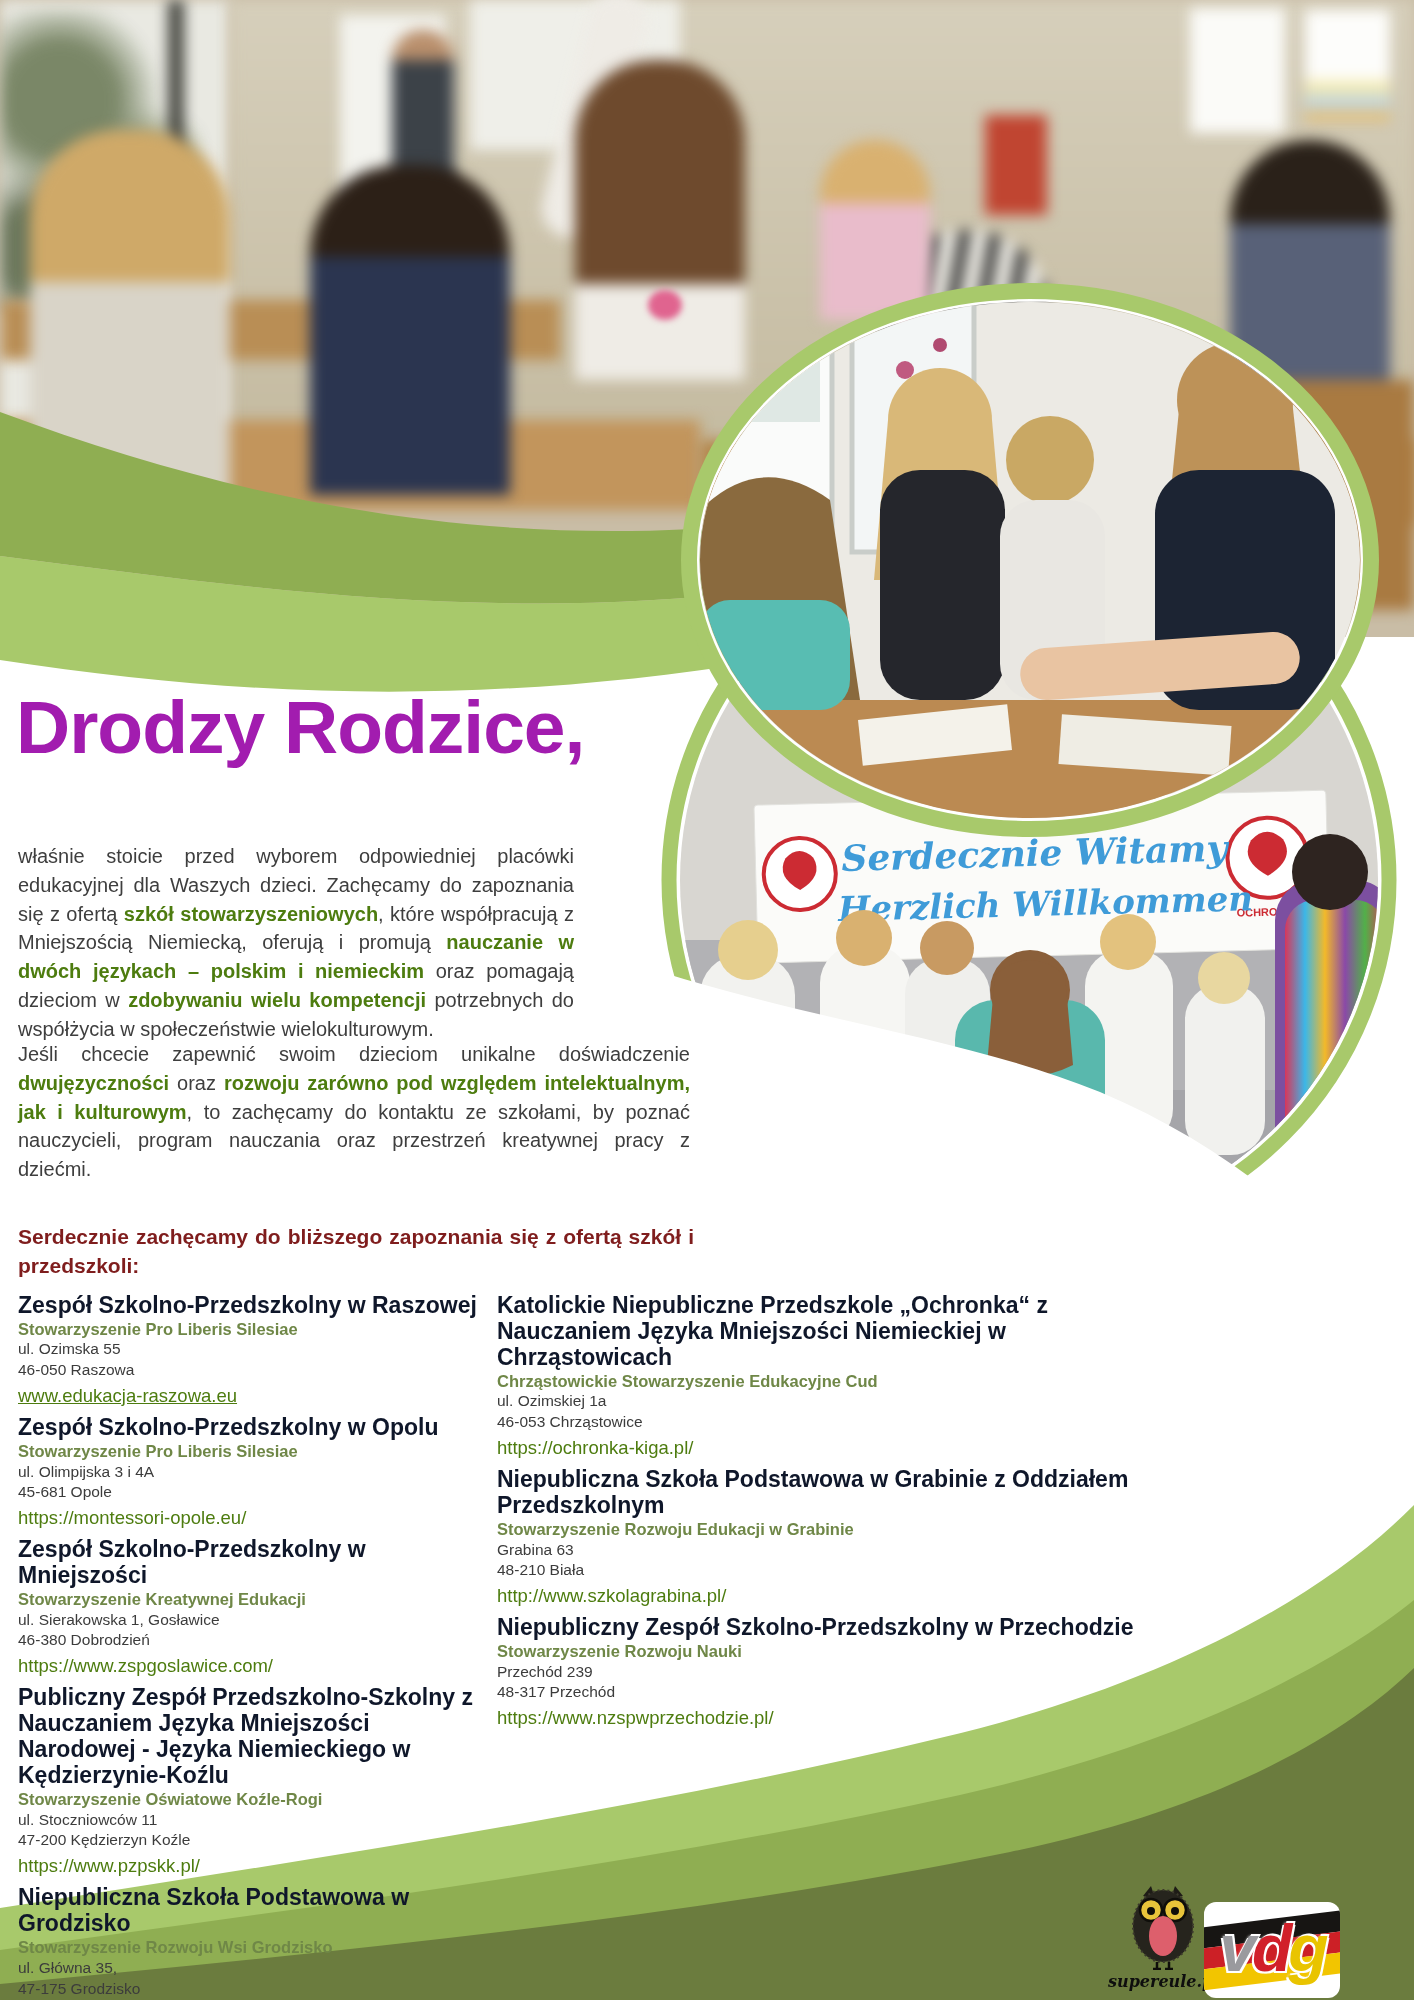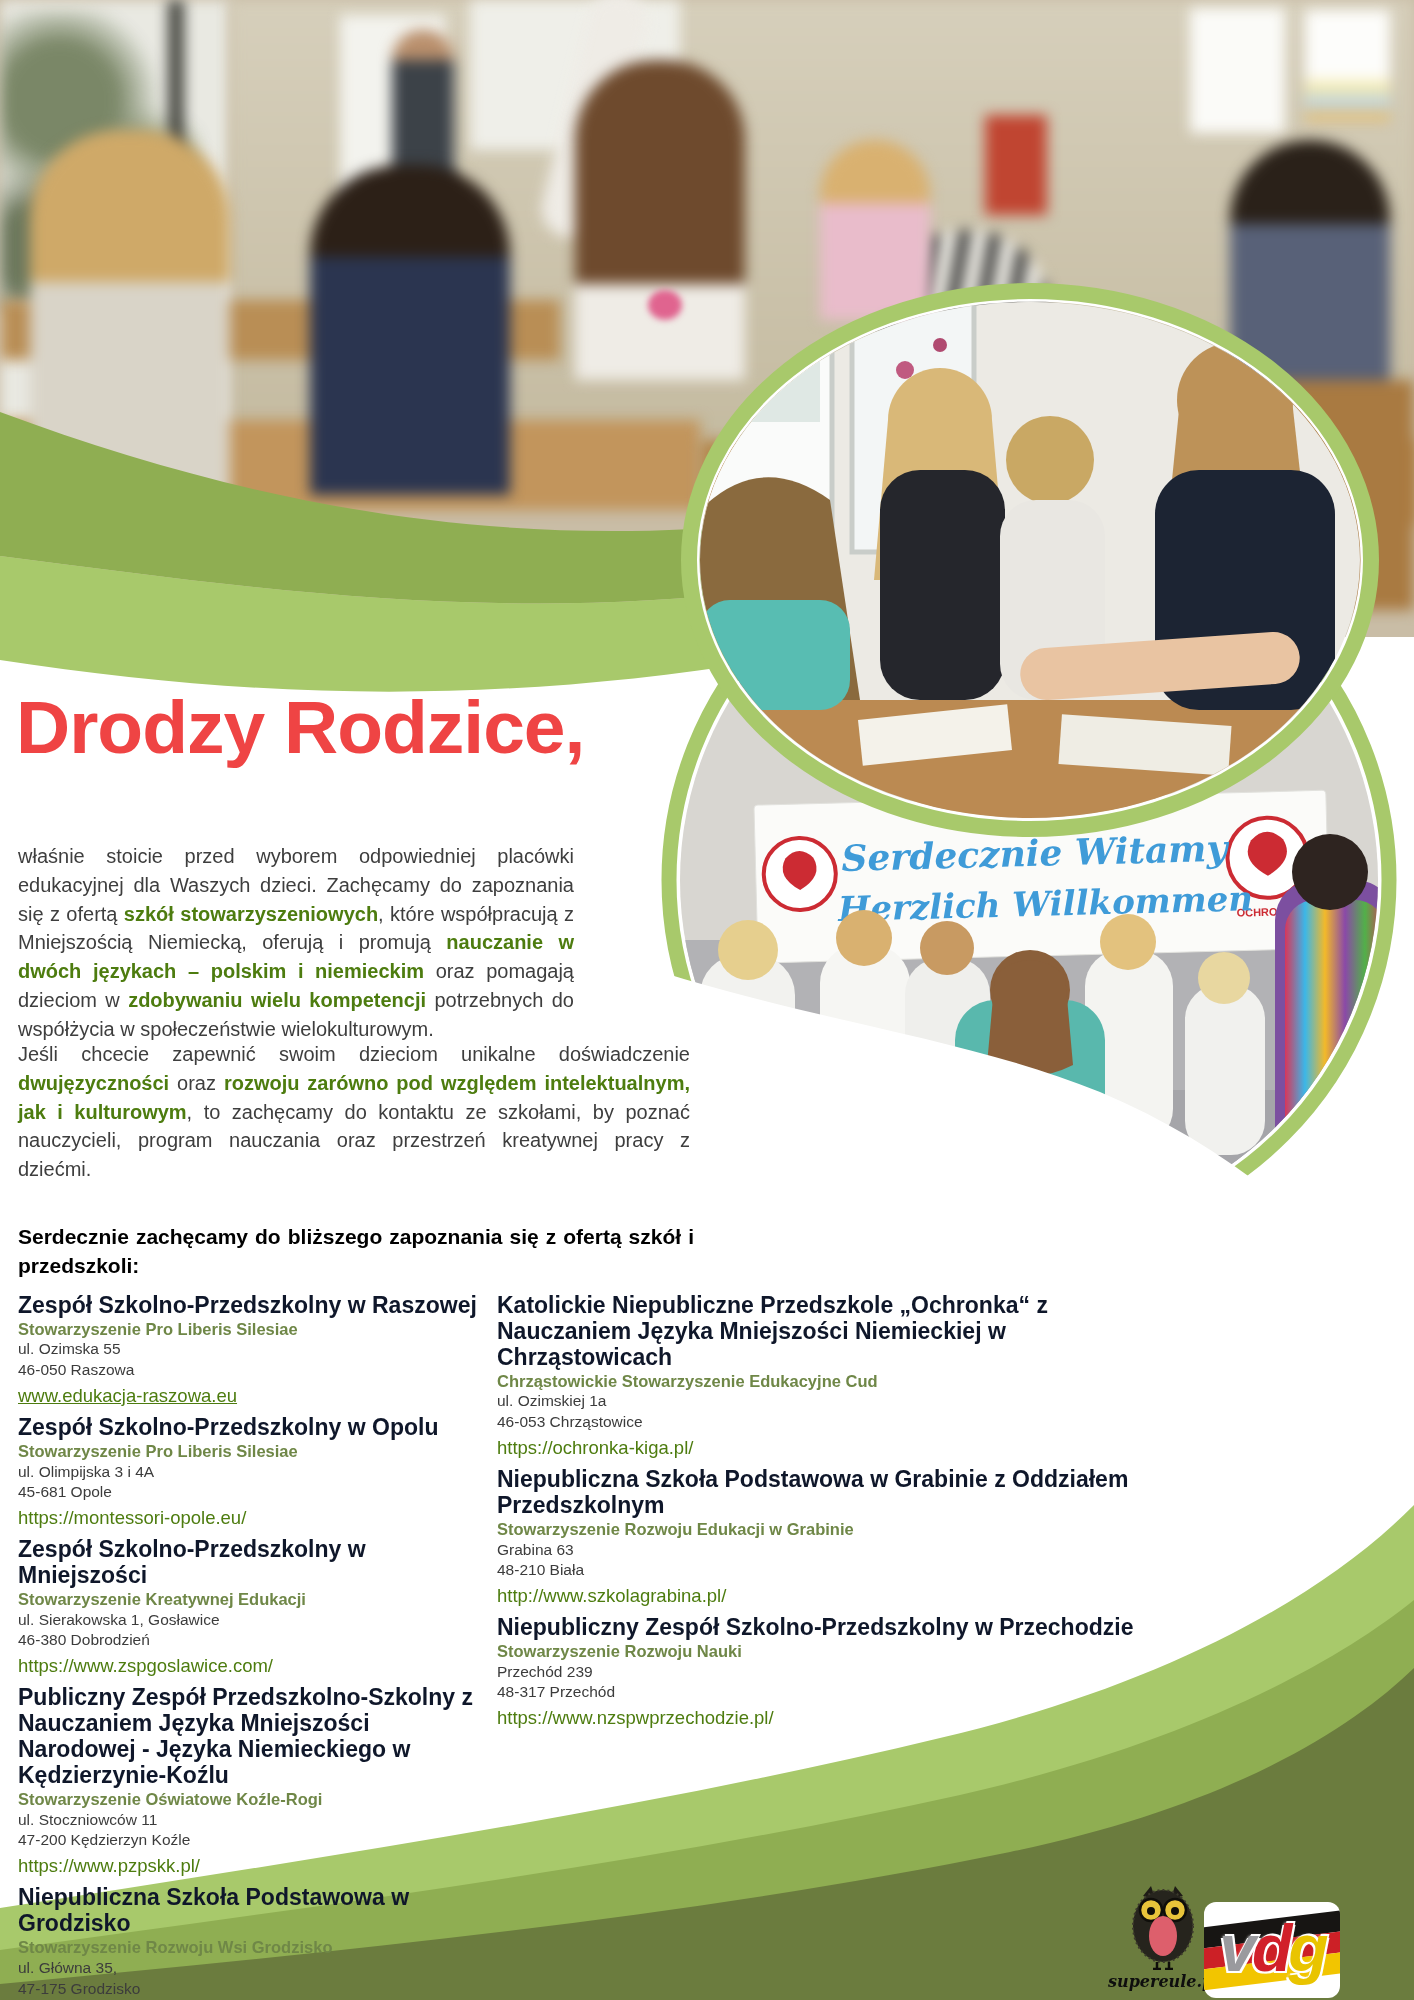--- a/index.html
+++ b/index.html
@@ -5,26 +5,26 @@
   html,body{margin:0;padding:0;background:#ffffff;}
   .poster{position:relative;width:1414px;height:2000px;overflow:hidden;background:#fff;
           font-family:"Liberation Sans",sans-serif;}
   
   .photo{position:absolute;left:0;top:0;width:1414px;height:637px;overflow:hidden;background:#c9bda6;}
   .photo .blob{position:absolute;filter:blur(7px);}
   
   .decor{position:absolute;left:0;top:0;z-index:3;pointer-events:none;}
   
   .h1{position:absolute;left:16px;top:684px;z-index:5;font-size:75px;font-weight:700;
-      color:#ef4444;letter-spacing:-1px;}
+      color:#a21caf;letter-spacing:-1px;}
   .body-p{position:absolute;z-index:5;font-size:20px;line-height:1.44;color:#3e3e3e;
           text-align:justify;margin:0;}
   .body-p b{color:#4d7c0f;}
   .intro-b{position:absolute;z-index:5;font-size:21px;line-height:1.4;font-weight:700;
-           color:#000000;text-align:justify;margin:0;}
+           color:#7f1d1d;text-align:justify;margin:0;}
   .cols{position:absolute;left:18px;top:1292px;z-index:5;display:flex;gap:14px;}
   .col-l{width:465px;}
   .col-r{width:645px;}
   .entry{margin-bottom:7px;}
   .s-name{font-size:23px;line-height:1.13;font-weight:700;color:#0f172a;}
   .s-org{font-size:16.5px;line-height:1.18;font-weight:700;color:#6f8747;margin-top:2px;}
   .s-addr{font-size:15.5px;line-height:1.34;color:#3c3c3c;}
   .s-url{display:inline-block;font-size:18.5px;line-height:1.25;color:#4d7c0f;margin-top:3px;
          text-decoration:none;}
   .s-url.u{text-decoration:underline;}

